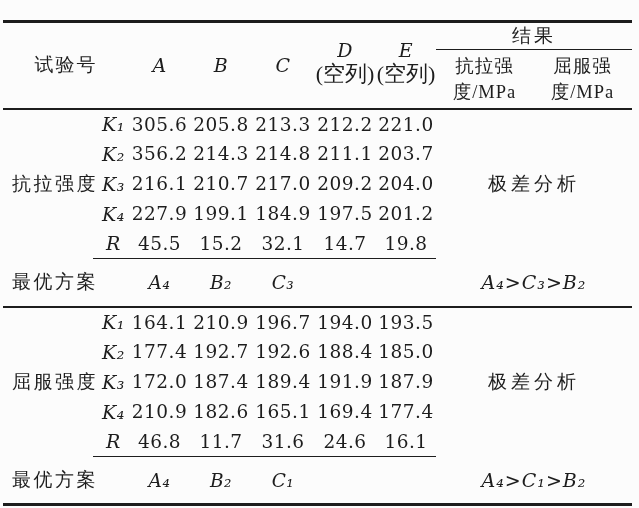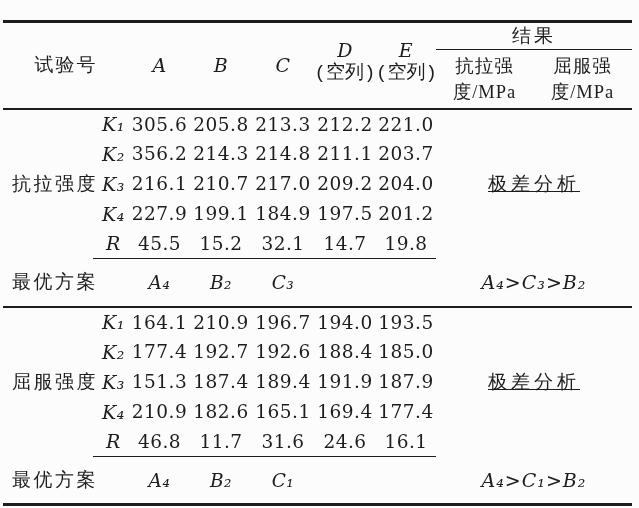--- a/index.html
+++ b/index.html
@@ -36,28 +36,28 @@
   .lat { font-family: "DejaVu Serif", serif; font-style: italic; font-size: 19px; letter-spacing: 0.5px; }
   .num { font-family: "DejaVu Serif", serif; font-size: 18.5px; letter-spacing: 0.5px; }
   
   tr.h1 { height: 28px; }
   tr.h2 { height: 59px; }
   thead th { border-bottom: 2px solid var(--ink); font-size: 18.5px; }
   th.grp { border-bottom: 1.5px solid var(--ink); letter-spacing: 3px; }
   th.stub { letter-spacing: 2px; }
   th.two { padding-bottom: 7px; }
   th.two .line { display: block; line-height: 23px; }
-  th.two .note { font-style: normal; font-family: Liberation Mono, monospace; letter-spacing: 0; font-size: 19px; }
+  th.two .note { font-style: normal; font-family: Liberation Serif, serif; letter-spacing: 0; font-size: 22px; }
   th.sub .line { display: block; line-height: 26px; letter-spacing: 1px; font-size: 18.5px; }
   
   tbody tr { height: 30px; }
   tr.opt { height: 48px; margin-top: 15px; }
   td.cat { text-align: left; padding-left: 9px; letter-spacing: 2.5px; }
   td.klab { padding-left: 5px; }
-  td.resspan { letter-spacing: 4px; text-decoration: underline; }
+  td.resspan { letter-spacing: 4px; }
   tr.rrow td { border-bottom: 1.5px solid var(--ink); }
   tr.opt td { border-bottom: 2px solid var(--ink); }
   td.order { letter-spacing: 1px; text-align: center; }
   
   .caption {
     margin-top: 13px;
     text-align: center;
     font-family: "Liberation Sans", sans-serif;
     font-size: 14.5px;
     color: #2d2d2d;
@@ -175,21 +175,21 @@
       <tr>
         <td class="klab lat">K₂</td>
         <td class="num">177.4</td>
         <td class="num">192.7</td>
         <td class="num">192.6</td>
         <td class="num">188.4</td>
         <td class="num">185.0</td>
       </tr>
       <tr>
         <td class="klab lat">K₃</td>
-        <td class="num">151.3</td>
+        <td class="num">172.0</td>
         <td class="num">187.4</td>
         <td class="num">189.4</td>
         <td class="num">191.9</td>
         <td class="num">187.9</td>
       </tr>
       <tr>
         <td class="klab lat">K₄</td>
         <td class="num">210.9</td>
         <td class="num">182.6</td>
         <td class="num">165.1</td>

